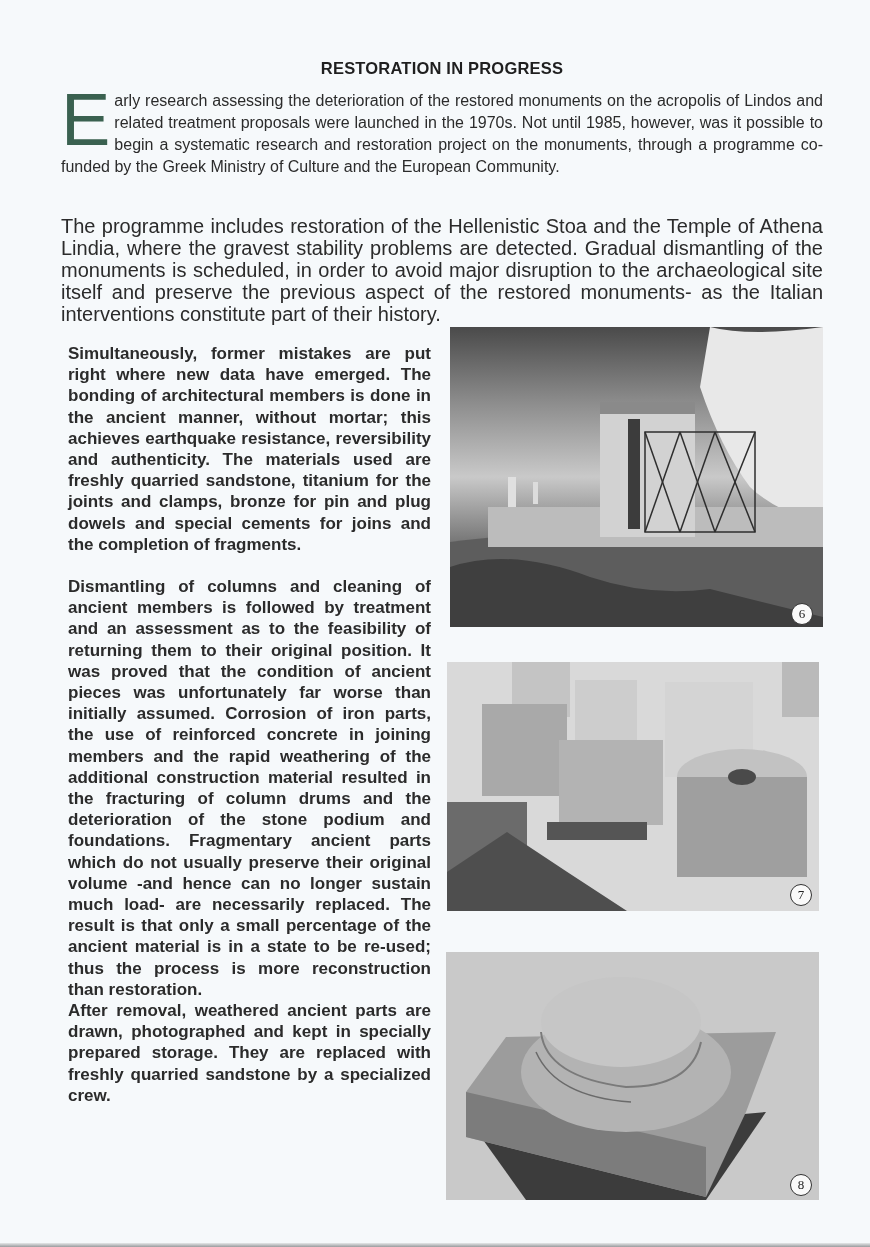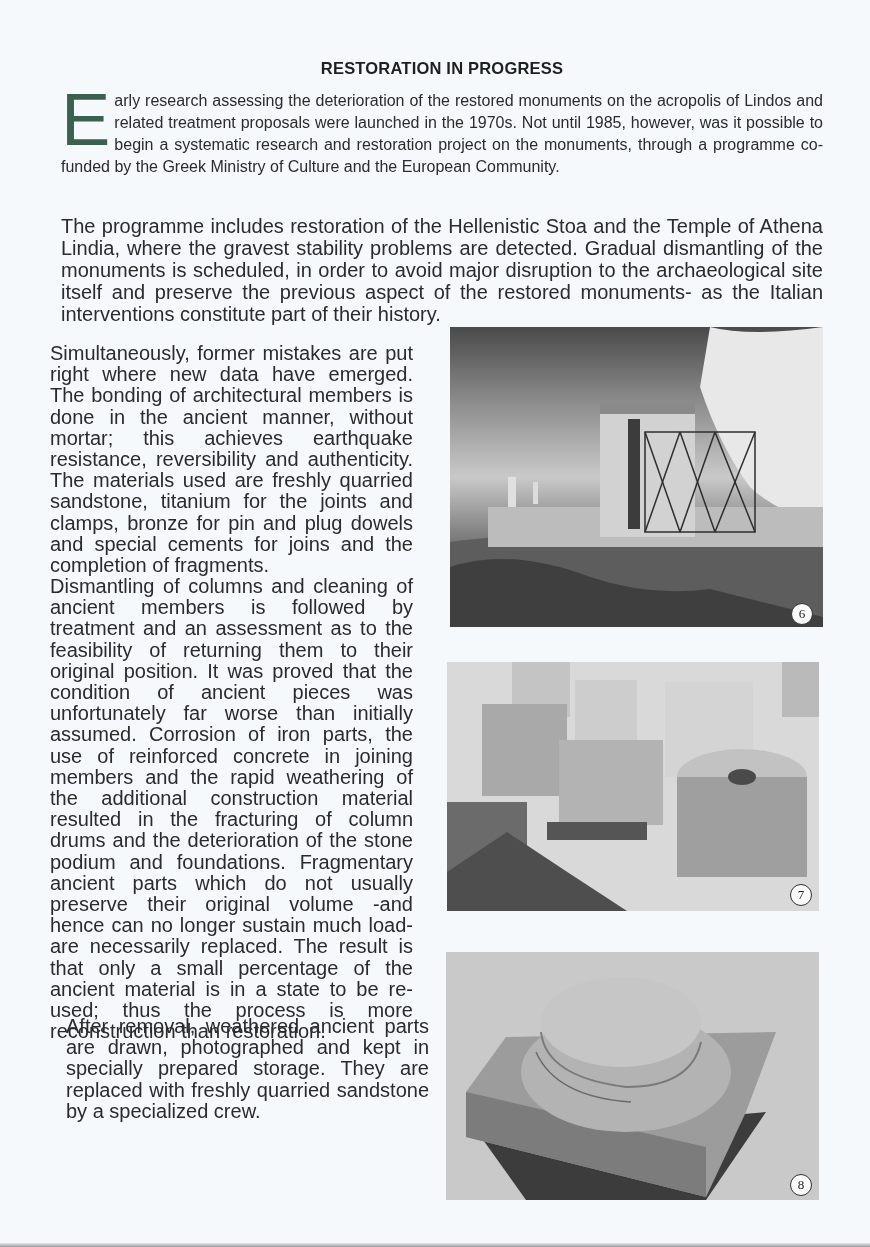--- a/index.html
+++ b/index.html
@@ -26,23 +26,24 @@
     .dropcap {
       float: left; font-size: 74px; line-height: 58px; height: 60px;
       color: #3a6150; margin: 1px 4px 0 0; font-weight: normal;
       font-family: "Liberation Sans", sans-serif;
     }
     .para2 {
       position: absolute; left: 61px; width: 762px; top: 215px;
       font-size: 20px; line-height: 22px; text-align: justify;
     }
     .col-para {
-      position: absolute; left: 50px; width: 363px;
-      font-size: 20px; line-height: 21.2px; text-align: justify;
+      position: absolute; left: 68px; width: 363px;
+      font-size: 17px; line-height: 21.2px; text-align: justify;
       text-align-last: left;
+      font-weight: bold;
     }
     .p3 { top: 343px; }
     .p4 { top: 576px; }
     .p5 { top: 1000px; }
     .photo {
       position: absolute; overflow: hidden;
       background: #bdbdbd;
     }
     .badge {
       position: absolute; width: 20px; height: 20px; border-radius: 50%;
@@ -64,21 +65,21 @@
 <h1 class="title">RESTORATION IN PROGRESS</h1>
 
 <div class="intro">
   <span class="dropcap">E</span><span>arly research assessing the deterioration of the restored monuments on the acropolis of Lindos and related treatment  proposals were launched  in the 1970s. Not until 1985, however, was it possible to begin a systematic research and restoration project on the monuments, through a programme co-funded by the Greek Ministry of Culture and the European Community.</span>
 </div>
 
 <p class="para2" style="margin:0">The programme includes restoration of the Hellenistic Stoa and the Temple of Athena Lindia, where the gravest stability problems are detected. Gradual dismantling of the monuments is scheduled, in order to avoid major disruption to the archaeological site itself and preserve the previous aspect of the restored monuments- as the Italian interventions constitute part of their history.</p>
 
 <p class="col-para p3" style="margin:0">Simultaneously, former mistakes are put right where new data have emerged. The bonding of architectural members is done in the ancient manner, without  mortar; this achieves earthquake resistance, reversibility and authenticity. The materials used are freshly quarried sandstone, titanium for the joints and clamps, bronze for pin and plug dowels and special cements for joins and the completion of fragments.</p>
 <p class="col-para p4" style="margin:0">Dismantling of columns and cleaning of ancient members is followed by treatment and an assessment as to the feasibility of returning them to their original position. It was proved that the condition of ancient pieces was unfortunately far worse than initially assumed. Corrosion of iron parts, the use of reinforced concrete in joining members and the rapid weathering of the additional construction material resulted in the fracturing of column drums and the deterioration of the stone podium and foundations. Fragmentary ancient parts which do not usually preserve their original volume -and hence can no longer sustain much load- are necessarily replaced. The result is that only a small percentage of the ancient material is in a state to be re-used; thus the process is more reconstruction than restoration.</p>
-<p class="col-para p5" style="margin:16px">After removal, weathered ancient parts are drawn, photographed and kept in specially prepared storage. They are replaced with freshly quarried sandstone by a specialized crew.</p>
+<p class="col-para p5" style="margin:0">After removal, weathered ancient parts are drawn, photographed and kept in specially prepared storage. They are replaced with freshly quarried sandstone by a specialized crew.</p>
 
 <div class="photo ph6">
   <svg width="373" height="300" viewBox="0 0 373 300">
     <path d="M260 0 Q300 10 373 0 L373 200 Q320 180 300 160 Q270 120 250 60 Z" fill="#e8e8e8"></path>
     <path d="M0 215 Q120 200 373 195 L373 300 L0 300 Z" fill="#5d5d5d"></path>
     <rect x="38" y="180" width="335" height="40" fill="#bcbcbc"></rect>
     <rect x="150" y="75" width="95" height="135" fill="#d2d2d2"></rect>
     <rect x="150" y="75" width="95" height="12" fill="#8a8a8a"></rect>
     <rect x="178" y="92" width="12" height="110" fill="#3c3c3c"></rect>
     <g stroke="#2e2e2e" stroke-width="1.5" fill="none">

